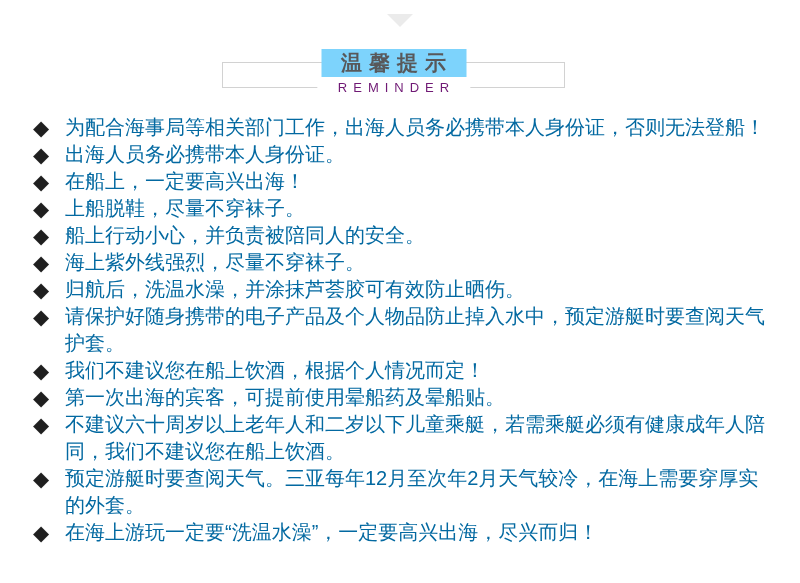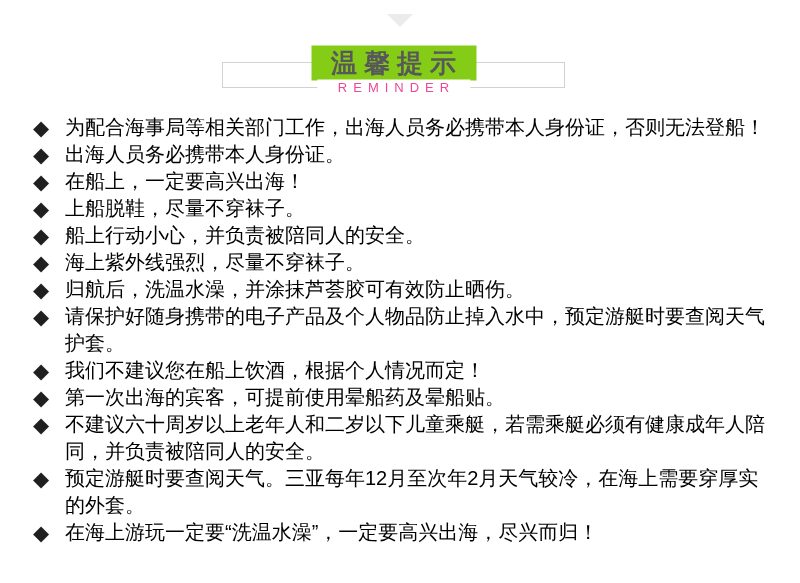--- a/index.html
+++ b/index.html
@@ -37,41 +37,41 @@
     height: 26px;
     border: 1px solid #d2d2d2;
     box-sizing: border-box;
   }
   .page-title {
     position: absolute;
     left: 50%;
     top: 0;
     transform: translate(-50%, -50%);
     margin: 0;
-    background: #84cc16;
+    background: #7dd3fc;
     padding: 0 13px;
-    font-size: 26px;
+    font-size: 21px;
     font-weight: 700;
     letter-spacing: 7px;
     text-indent: 7px;
     color: #58585a;
     white-space: nowrap;
     font-family: Liberation Serif, serif;
   }
   .page-subtitle {
     position: absolute;
     left: 50%;
     bottom: 0;
     transform: translate(-50%, 50%);
     background: #ffffff;
     padding: 0 15px;
     font-size: 13px;
     letter-spacing: 6px;
     text-indent: 6px;
-    color: #ec4899;
+    color: #701a75;
     white-space: nowrap;
   }
   
   .reminder-list {
     position: absolute;
     left: 33px;
     top: 114px;
     width: 760px;
   }
   .item {
@@ -81,21 +81,21 @@
   .bullet {
     flex: 0 0 32px;
     font-size: 21px;
     line-height: 27px;
     color: #1f1f1f;
   }
   .text {
     flex: 1 1 auto;
     font-size: 20px;
     line-height: 27px;
-    color: #000000;
+    color: #0369a1;
     white-space: pre;
   }
 </style>
 </head>
 <body>
 
 <div class="page">
 
   <div class="triangle-down"></div>
 
@@ -142,21 +142,21 @@
       <span class="bullet">◆</span>
       <span class="text">我们不建议您在船上饮酒，根据个人情况而定！</span>
     </div>
     <div class="item">
       <span class="bullet">◆</span>
       <span class="text">第一次出海的宾客，可提前使用晕船药及晕船贴。</span>
     </div>
     <div class="item">
       <span class="bullet">◆</span>
       <span class="text">不建议六十周岁以上老年人和二岁以下儿童乘艇，若需乘艇必须有健康成年人陪
-同，并负责被陪同人的安全。</span>
+同，我们不建议您在船上饮酒。</span>
     </div>
     <div class="item">
       <span class="bullet">◆</span>
       <span class="text">预定游艇时要查阅天气。三亚每年12月至次年2月天气较冷，在海上需要穿厚实
 的外套。</span>
     </div>
     <div class="item">
       <span class="bullet">◆</span>
       <span class="text">在海上游玩一定要“洗温水澡”，一定要高兴出海，尽兴而归！</span>
     </div>

